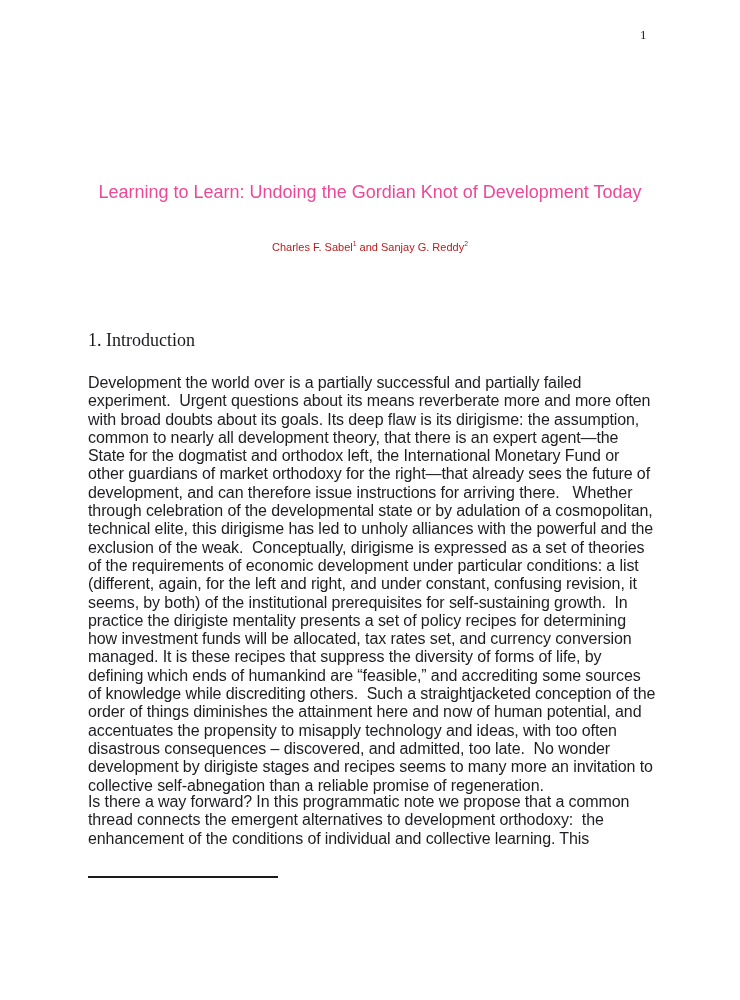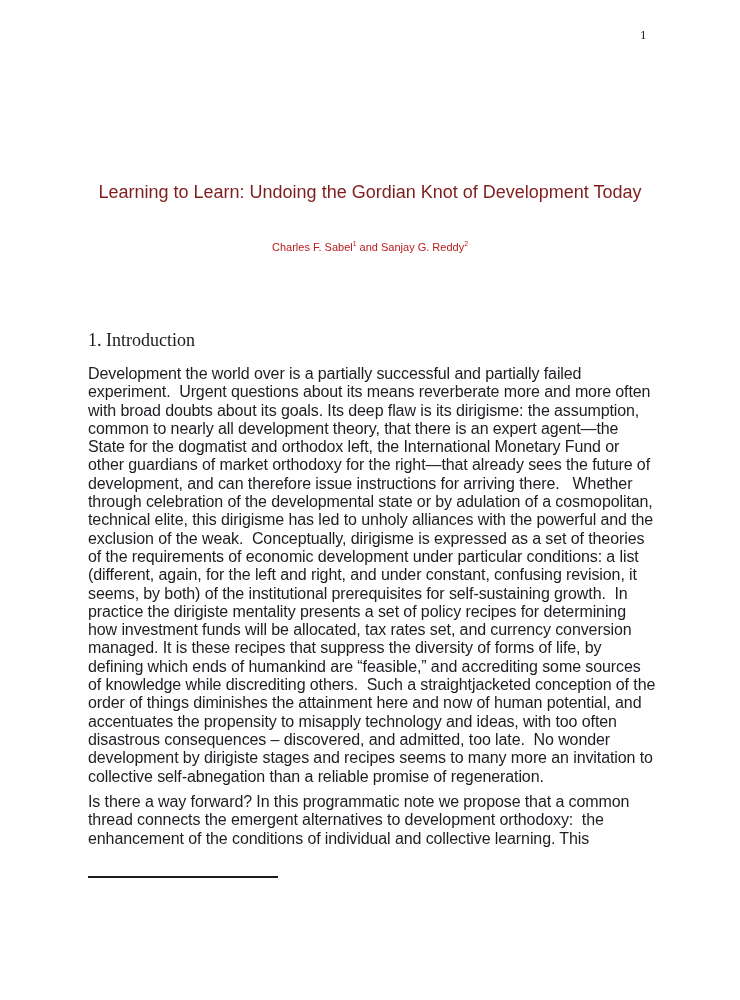--- a/index.html
+++ b/index.html
@@ -22,21 +22,21 @@
     color: #26262a;
   }
   .title {
     position: absolute;
     left: 70px;
     top: 181px;
     width: 600px;
     text-align: center;
     font-size: 18px;
     line-height: 22px;
-    color: #7f1d1d;
+    color: #ec4899;
   }
   .authors {
     position: absolute;
     left: 70px;
     top: 238px;
     width: 600px;
     text-align: center;
     font-size: 11px;
     line-height: 19px;
     color: #b91c1c;
@@ -58,21 +58,21 @@
   .body-para {
     position: absolute;
     left: 88px;
     width: 622px;
     font-size: 16px;
     line-height: 18.3px;
     letter-spacing: -0.1px;
     white-space: pre-wrap;
     color: #1d1d22;
   }
-  .para-1 { top: 365px; }
+  .para-1 { top: 374px; }
   .para-2 { top: 793px; }
   .footnote-rule {
     position: absolute;
     left: 88px;
     top: 876px;
     width: 190px;
     height: 2px;
     background: #1b1b1b;
   }
   .footnotes {

